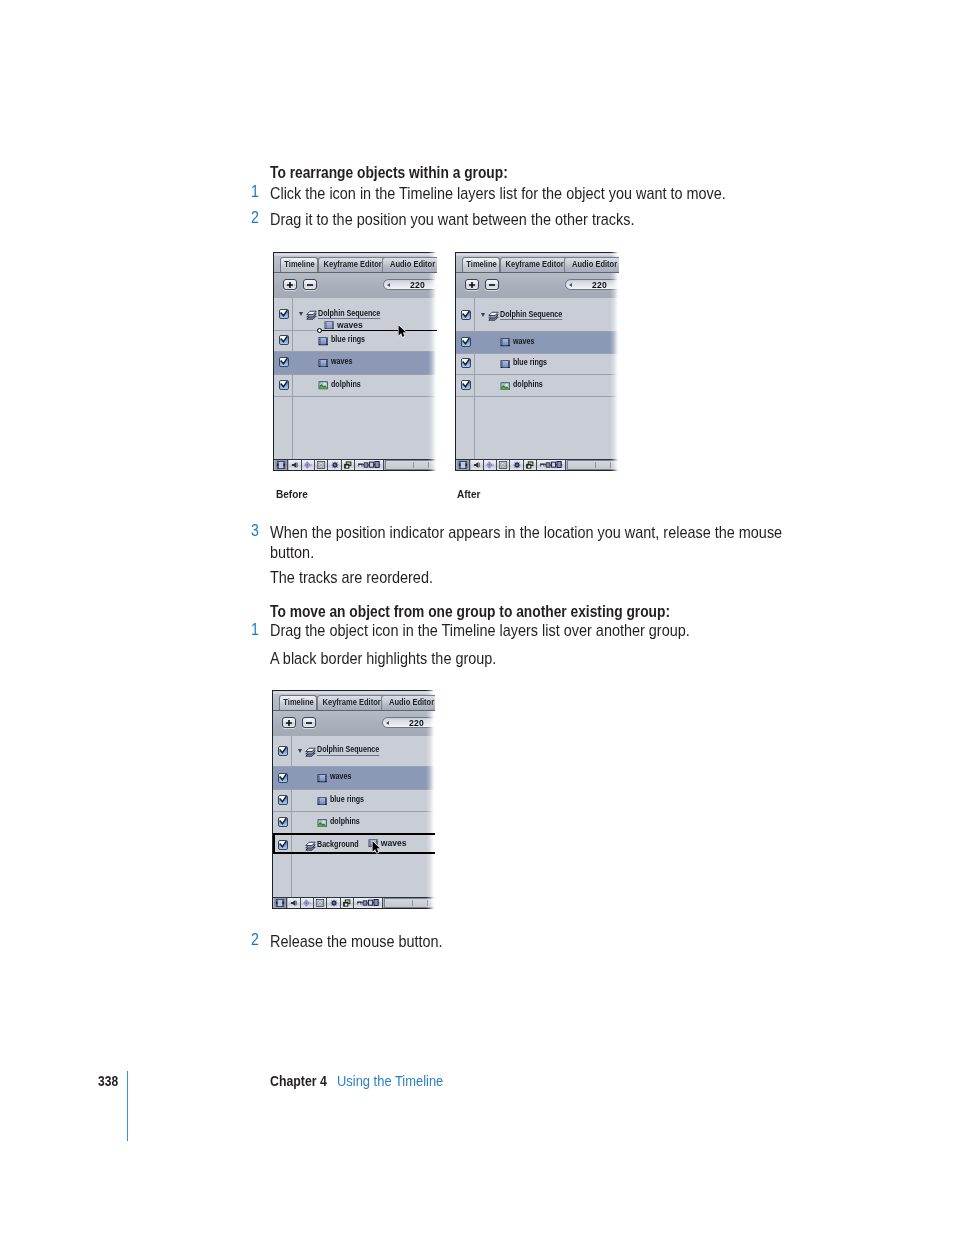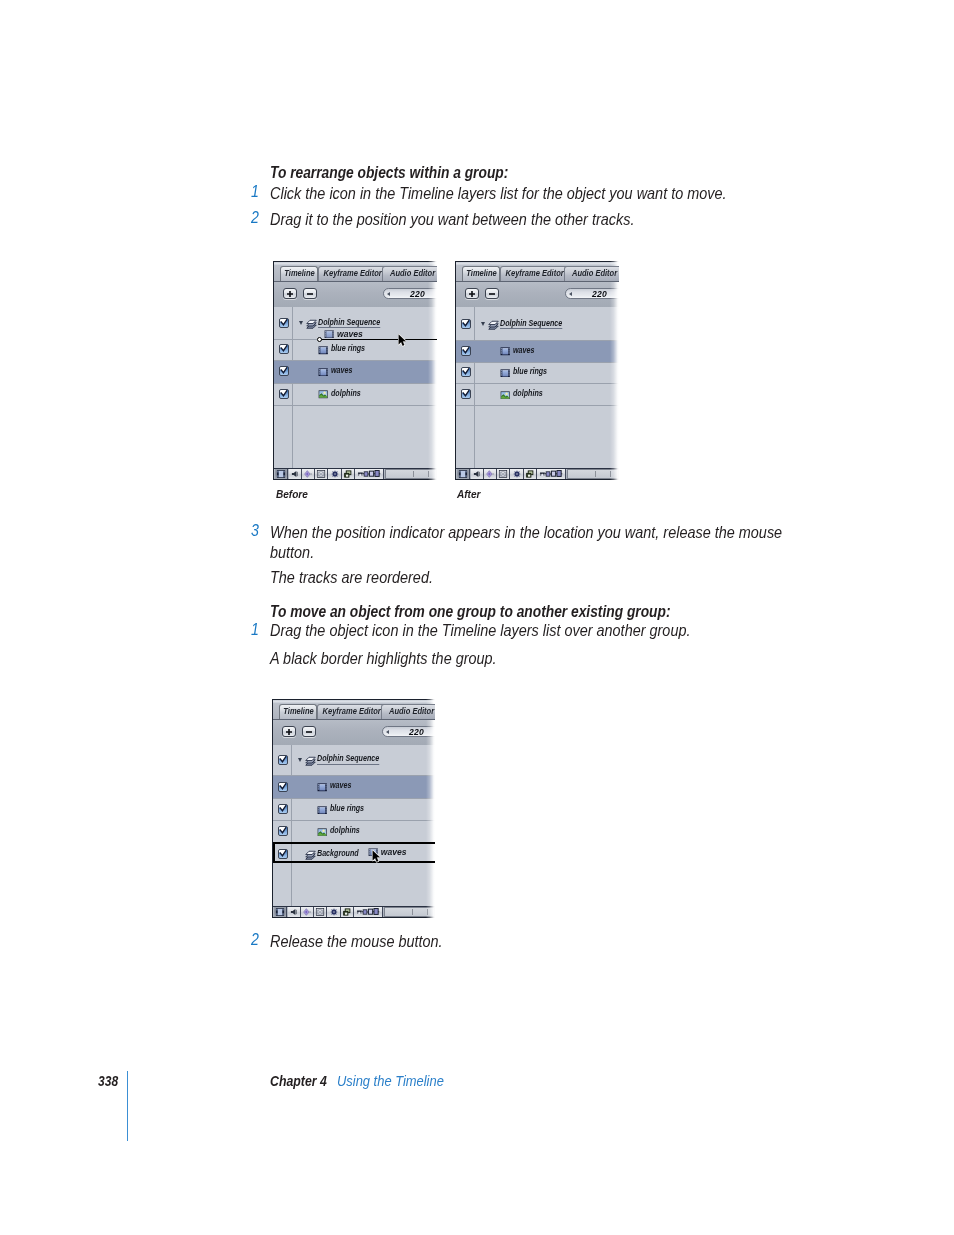--- a/index.html
+++ b/index.html
@@ -1,42 +1,42 @@
 <!DOCTYPE html>
 <html><head>
 <meta charset="utf-8">
 <title>Using the Timeline</title>
 <style>
   html,body{margin:0;padding:0;background:#fff;}
   *{-webkit-font-smoothing:antialiased;}
   .doc-head,.doc-text,.doc-step-num,.caption,.footer-num,.footer-chap,.footer-title,
   .rowlabel,.tab .lbl,.zoomfield .val{will-change:opacity;}
   body{width:954px;height:1235px;font-family:"Liberation Sans",sans-serif;color:#231f20;}
-  .page{position:relative;width:954px;height:1235px;overflow:hidden;background:#fff;font-style:italic;}
+  .page{position:relative;width:954px;height:1235px;overflow:hidden;background:#fff;}
 
   
   .doc-head{position:absolute;font-weight:bold;font-size:16px;line-height:16px;letter-spacing:0px;color:#231f20;
     transform:scaleX(0.861);transform-origin:left top;white-space:nowrap;}
   .doc-step-num{position:absolute;font-size:16px;line-height:16px;color:#1878c4;text-align:right;width:12px;
     transform:scaleX(0.885);transform-origin:right top;}
   .doc-text{position:absolute;font-size:16.4px;line-height:20.6px;color:#231f20;letter-spacing:0px;
     transform:scaleX(0.881);transform-origin:left top;}
   .caption{position:absolute;font-size:11.2px;font-weight:bold;color:#231f20;letter-spacing:0px;
     transform:scaleX(0.90);transform-origin:left top;white-space:nowrap;}
 
   .footer-num{position:absolute;font-size:14.5px;font-weight:bold;color:#231f20;
     transform:scaleX(0.83);transform-origin:left top;white-space:nowrap;}
   .footer-rule{position:absolute;background:#3b8fd4;}
   .footer-chap{position:absolute;font-size:14.5px;font-weight:bold;color:#231f20;
     transform:scaleX(0.85);transform-origin:left top;white-space:nowrap;}
   .footer-title{position:absolute;font-size:14.6px;color:#2a7fc9;
     transform:scaleX(0.885);transform-origin:left top;white-space:nowrap;}
 
   
-  .shot{position:absolute;overflow:hidden;margin-top:9px;}
+  .shot{position:absolute;overflow:hidden;}
   .shot-fade{position:absolute;top:0;right:0;height:100%;width:9px;
      background:linear-gradient(to right, rgba(255,255,255,0) 0%, rgba(255,255,255,0.30) 40%, rgba(255,255,255,0.92) 85%, rgba(255,255,255,1) 100%);pointer-events:none;}
   .shot-border-l{position:absolute;left:0;top:0;bottom:0;width:1px;background:#1c222e;}
   .shot-border-t{position:absolute;left:0;top:0;right:0;height:1px;background:#1c222e;}
   .shot-border-b{position:absolute;left:0;bottom:0;right:0;height:1px;background:#1c222e;}
 
   .titlebar{position:absolute;left:1px;top:1px;right:0;height:4.2px;
     background:linear-gradient(to bottom,#c2c8d2 0%,#dfe3e9 30%,#cbd0d8 68%,#b2b9c4 100%);}
   .titlebar-line{position:absolute;left:1px;right:0;height:1px;background:#4c5463;}
 

